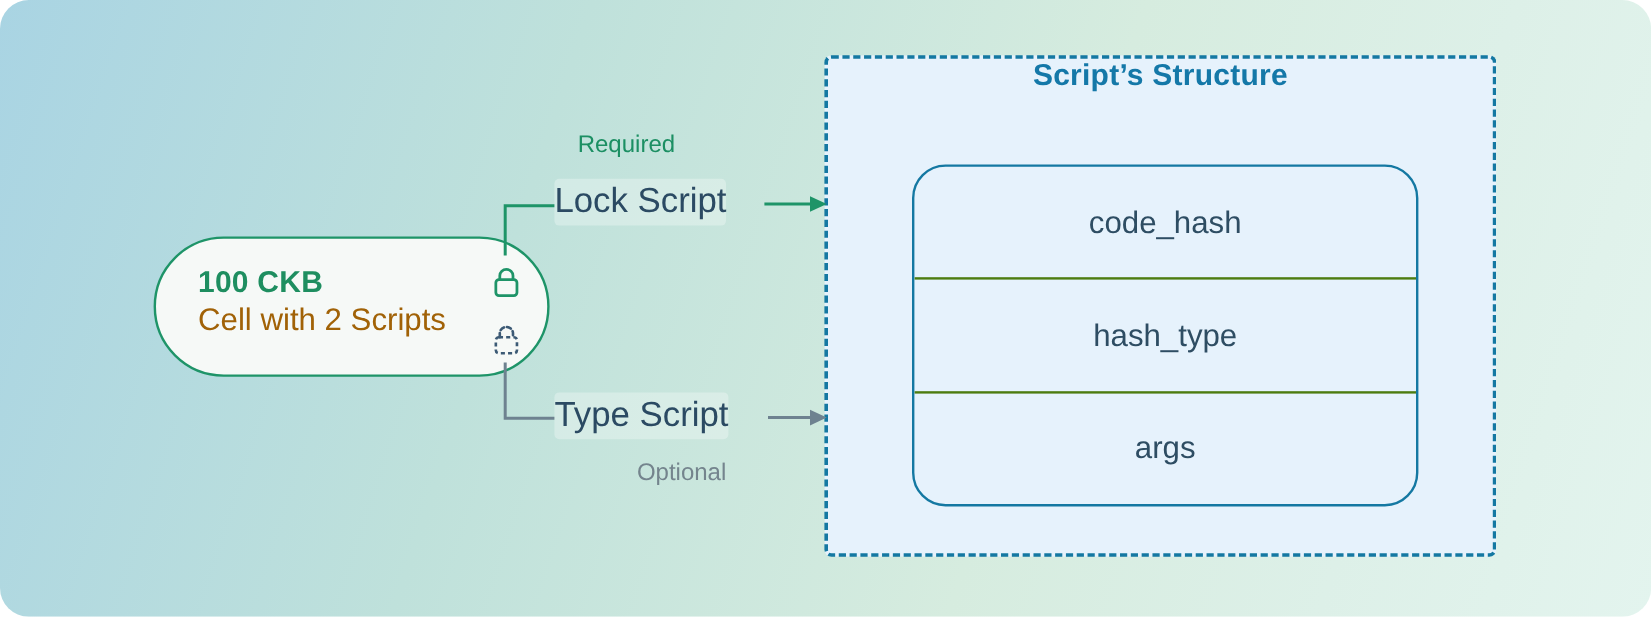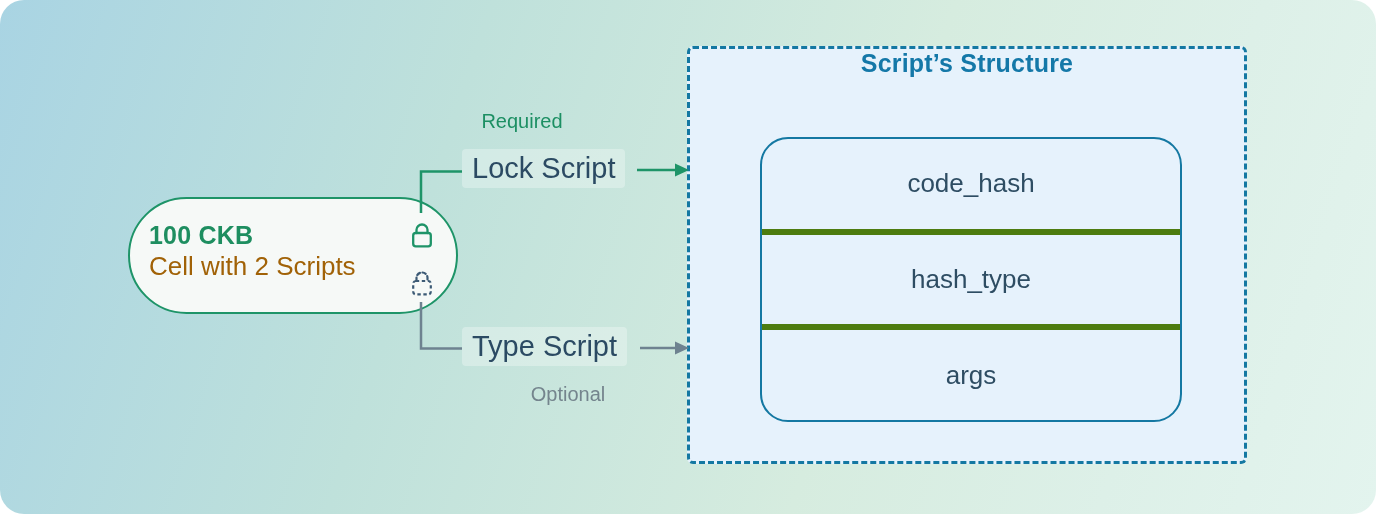--- a/index.html
+++ b/index.html
@@ -32,21 +32,21 @@
     width: 330px;
     height: 117px;
     box-sizing: border-box;
     border: 2px solid #1e9468;
     border-radius: 60px;
     background: #f6f9f7;
     z-index: 2;
   }
   .pill-text {
     position: absolute;
-    left: 19px;
+    left: 35px;
     top: 22px;
   }
   .capacity {
     font-size: 25px;
     font-weight: bold;
     color: #1e8e60;
     letter-spacing: 0.2px;
   }
   .cell-label {
     margin-top: 1px;
@@ -64,21 +64,21 @@
     z-index: 4;
   }
   .annotation.required { left: 442px; top: 110px; color: #1c8f63; }
   .annotation.optional { left: 488px; top: 383px; color: #74848d; }
   .script-label {
     position: absolute;
     font-size: 29px;
     color: #2b4a63;
     background: rgba(255,255,255,0.30);
     border-radius: 4px;
-    padding: 3px 10px;
+    padding: 3px 0;
     z-index: 2;
   }
   .script-label.lock { left: 462px; top: 149px; }
   .script-label.type { left: 462px; top: 327px; }
   
   .structure-box {
     position: absolute;
     left: 687px;
     top: 46px;
     width: 560px;
@@ -111,21 +111,21 @@
   }
   .field-row {
     flex: 1;
     display: flex;
     align-items: center;
     justify-content: center;
     font-size: 26px;
     color: #2e4d63;
   }
   .field-row + .field-row {
-    border-top: 6px solid #4d7c0f;
+    border-top: 2px solid #4d7c0f;
   }
 </style>
 </head>
 <body>
 
 <div class="canvas">
 
   <svg class="connectors" viewBox="0 0 1376 514">
 
     <path d="M421 213 L421 171.5 L462 171.5" fill="none" stroke="#1e9468" stroke-width="2.5"></path>

